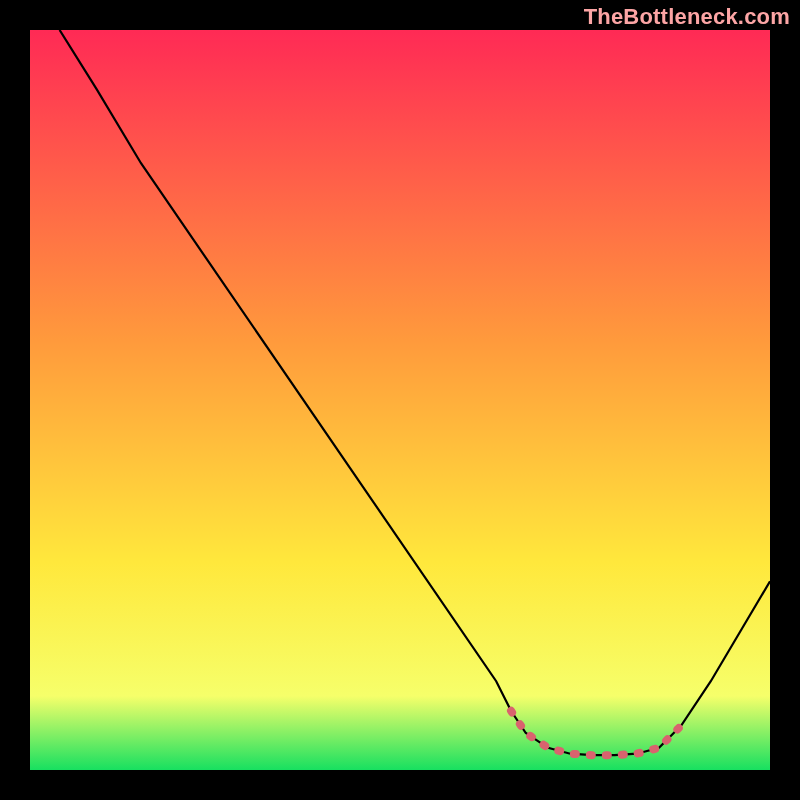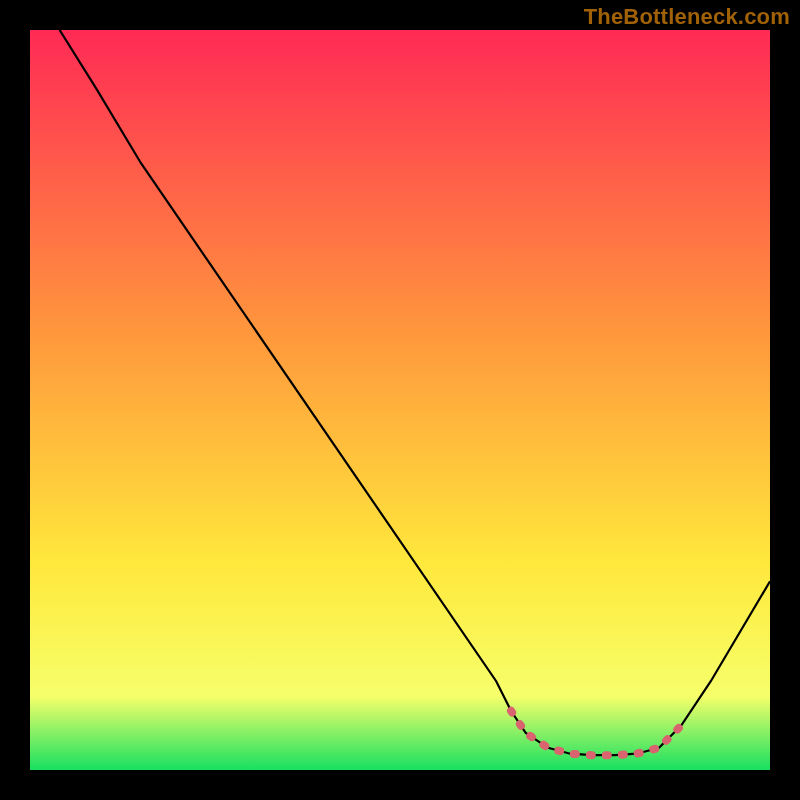--- a/index.html
+++ b/index.html
@@ -16,21 +16,21 @@
     width: 800px;
     height: 800px;
     background: #000;
   }
   .watermark {
     position: absolute;
     top: 4px;
     right: 10px;
     font-size: 22px;
     font-weight: 600;
-    color: #a16207;
+    color: #fca5a5;
     letter-spacing: 0.2px;
     pointer-events: none;
     user-select: none;
   }
   .plot-area {
     position: absolute;
     left: 30px;
     top: 30px;
     width: 740px;
     height: 740px;

